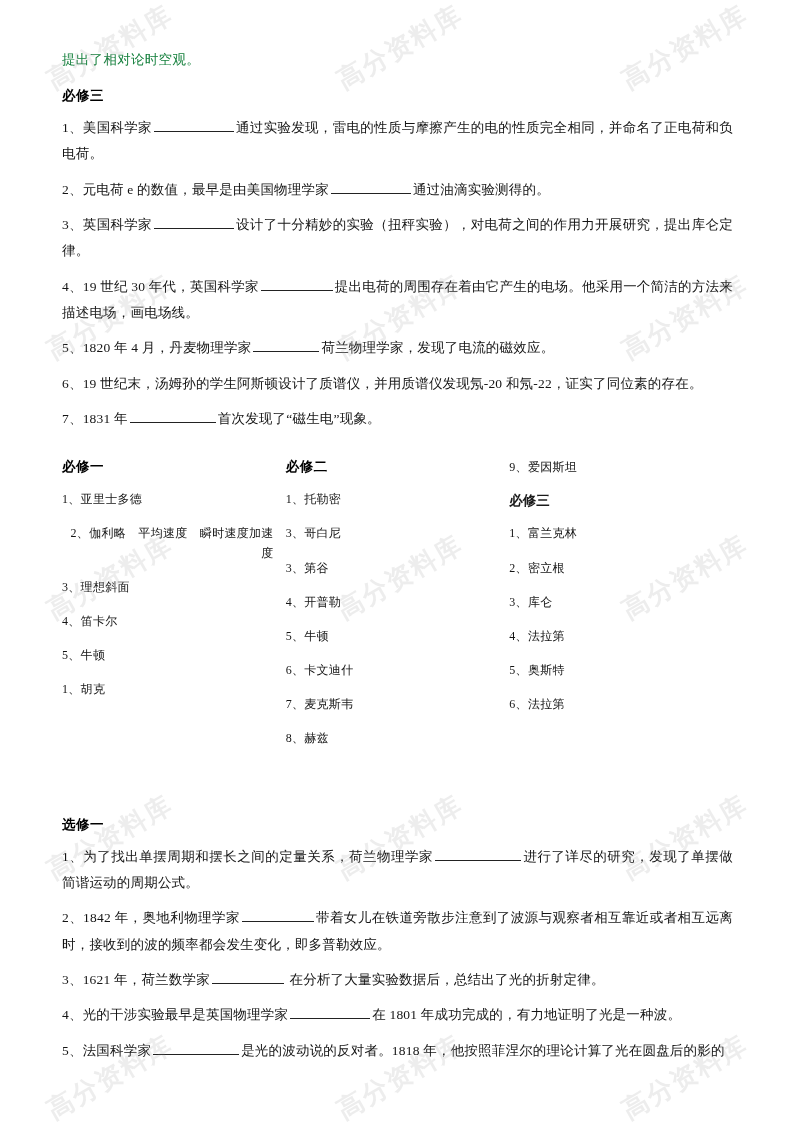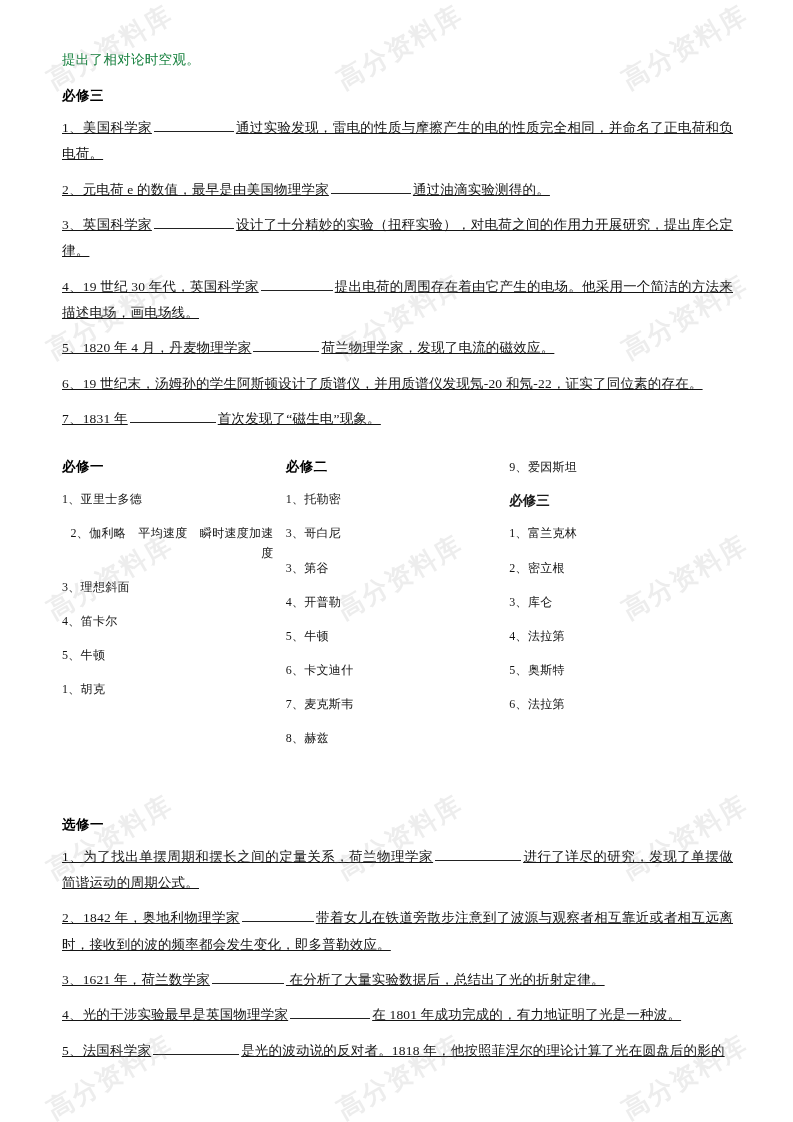--- a/index.html
+++ b/index.html
@@ -27,21 +27,20 @@
     color: #15803d;
     letter-spacing: 0.3px;
   }
   .para {
     margin: 0 0 9px 0;
     font-size: 13.5px;
     line-height: 1.95;
     color: #141414;
     text-align: justify;
     letter-spacing: 0.2px;
-    text-decoration: underline;
   }
   .section-title {
     font-weight: bold;
     font-size: 13.5px;
     margin: 14px 0 10px 0;
     letter-spacing: 0.5px;
     color: #000;
   }
   .blank {
     display: inline-block;

